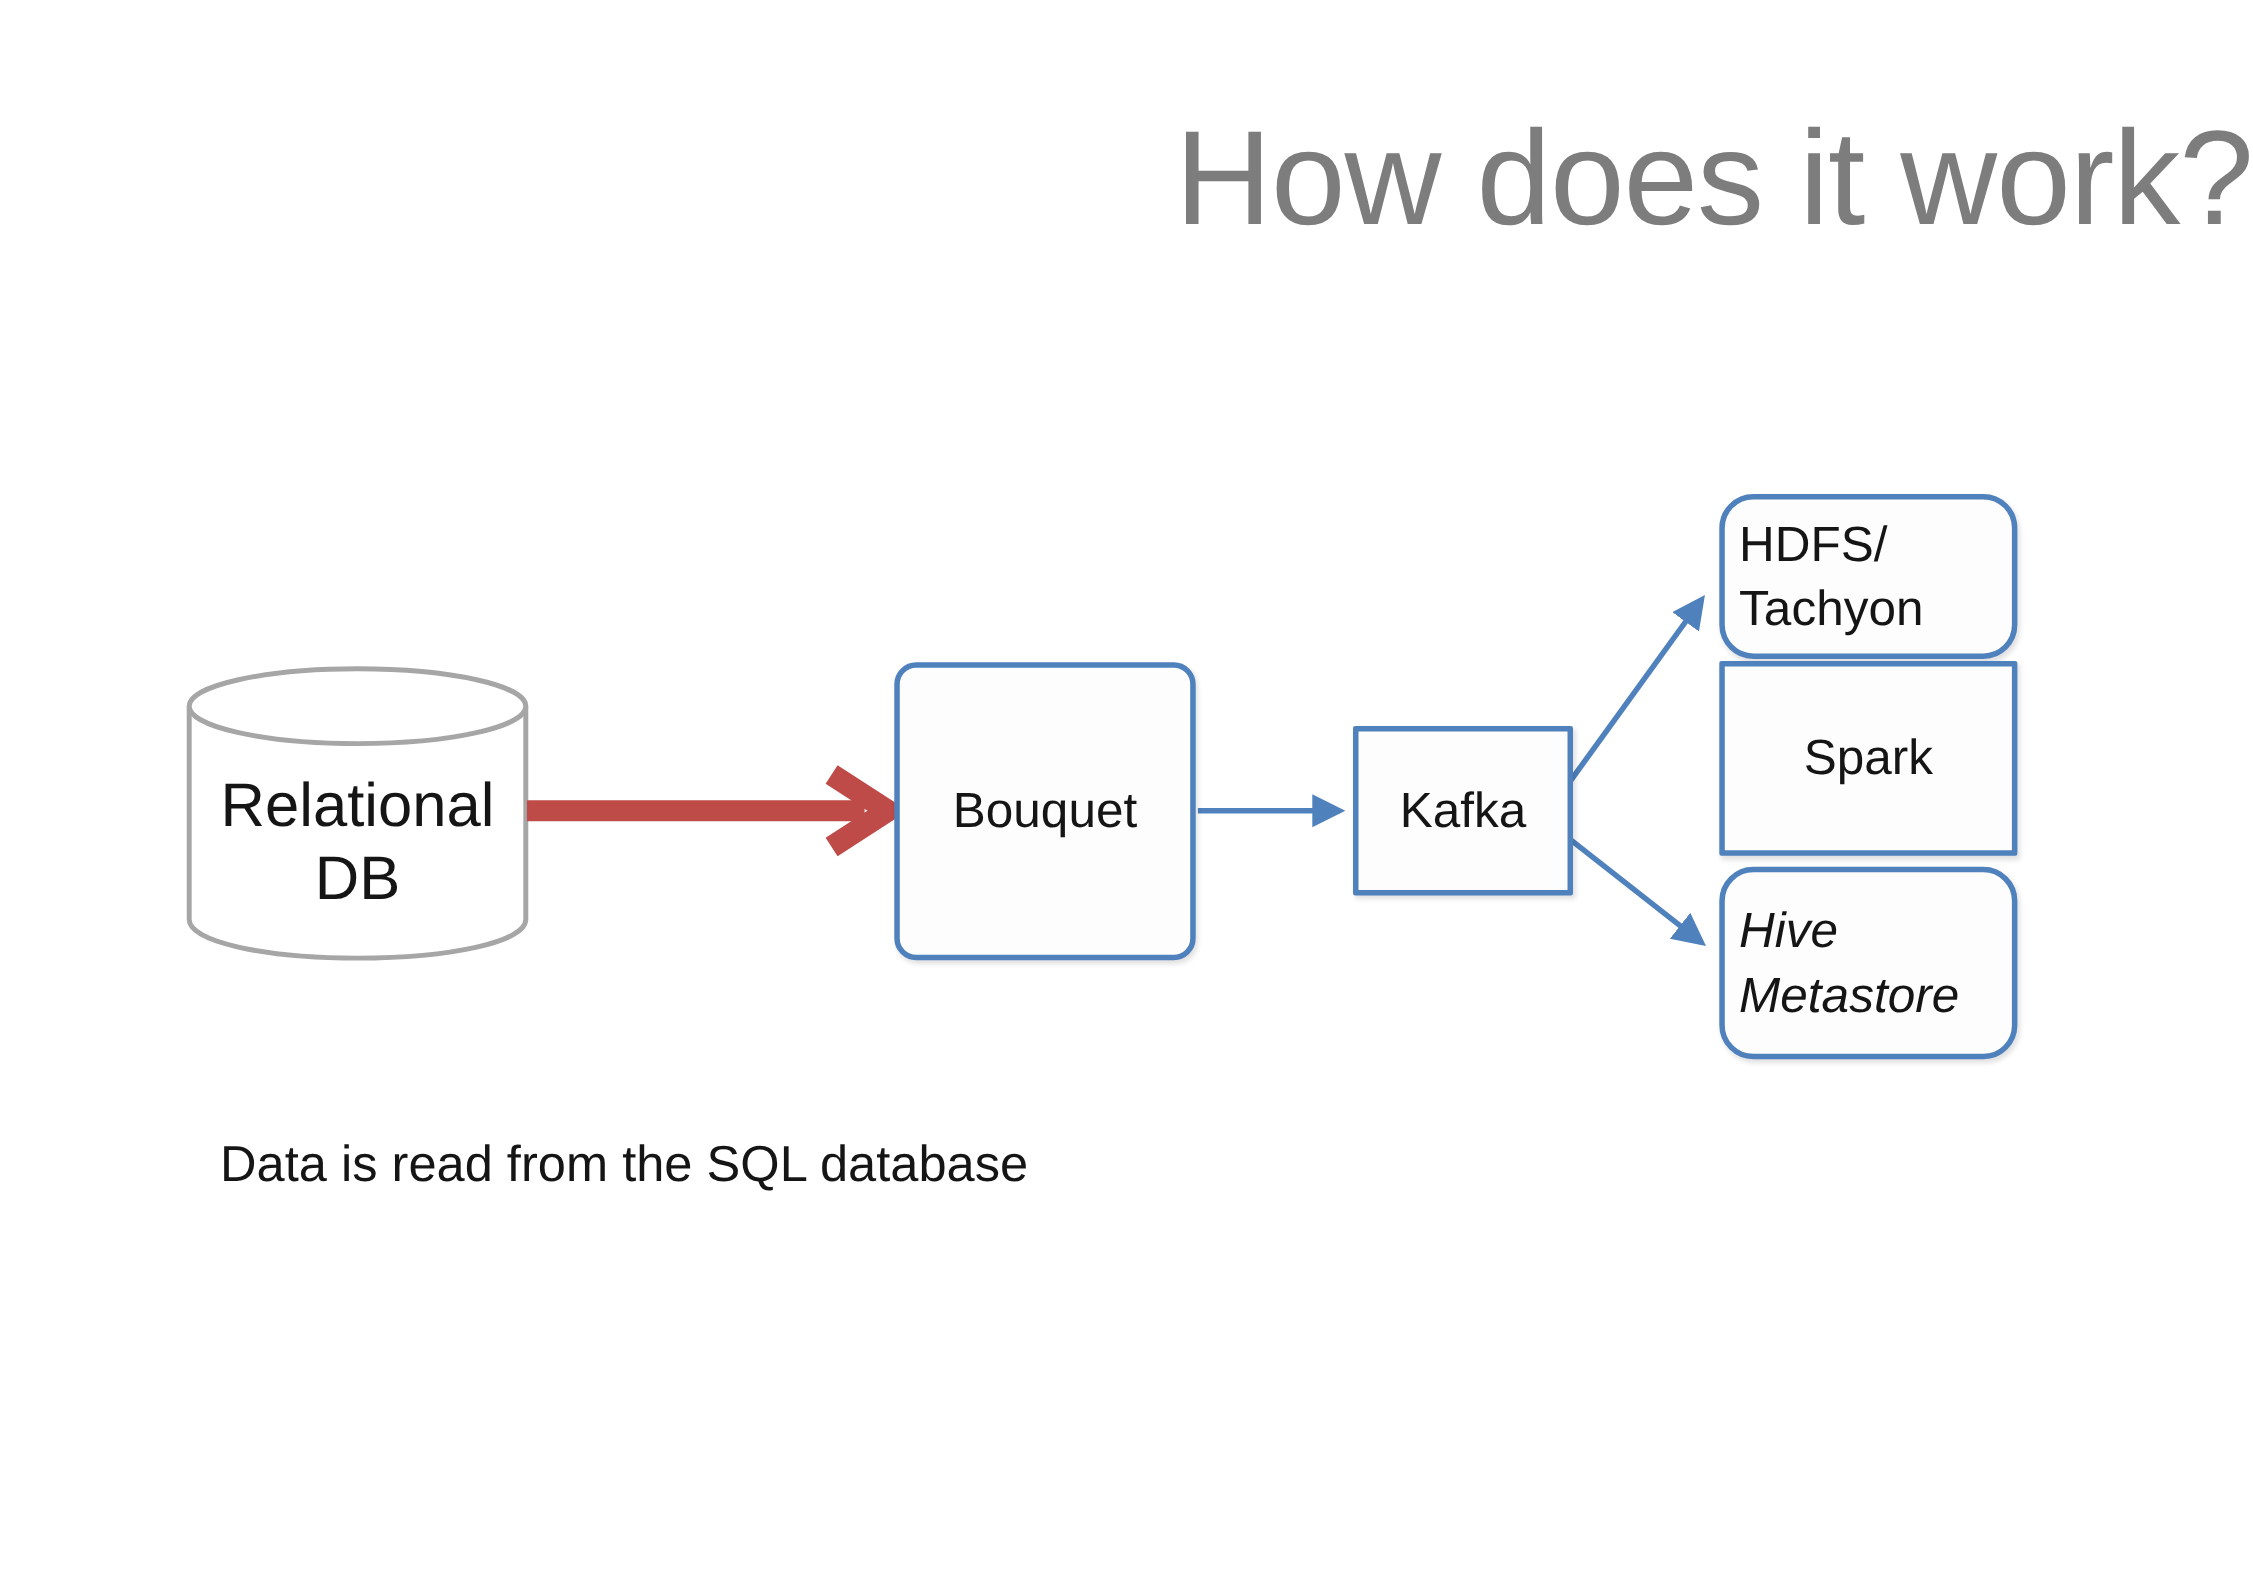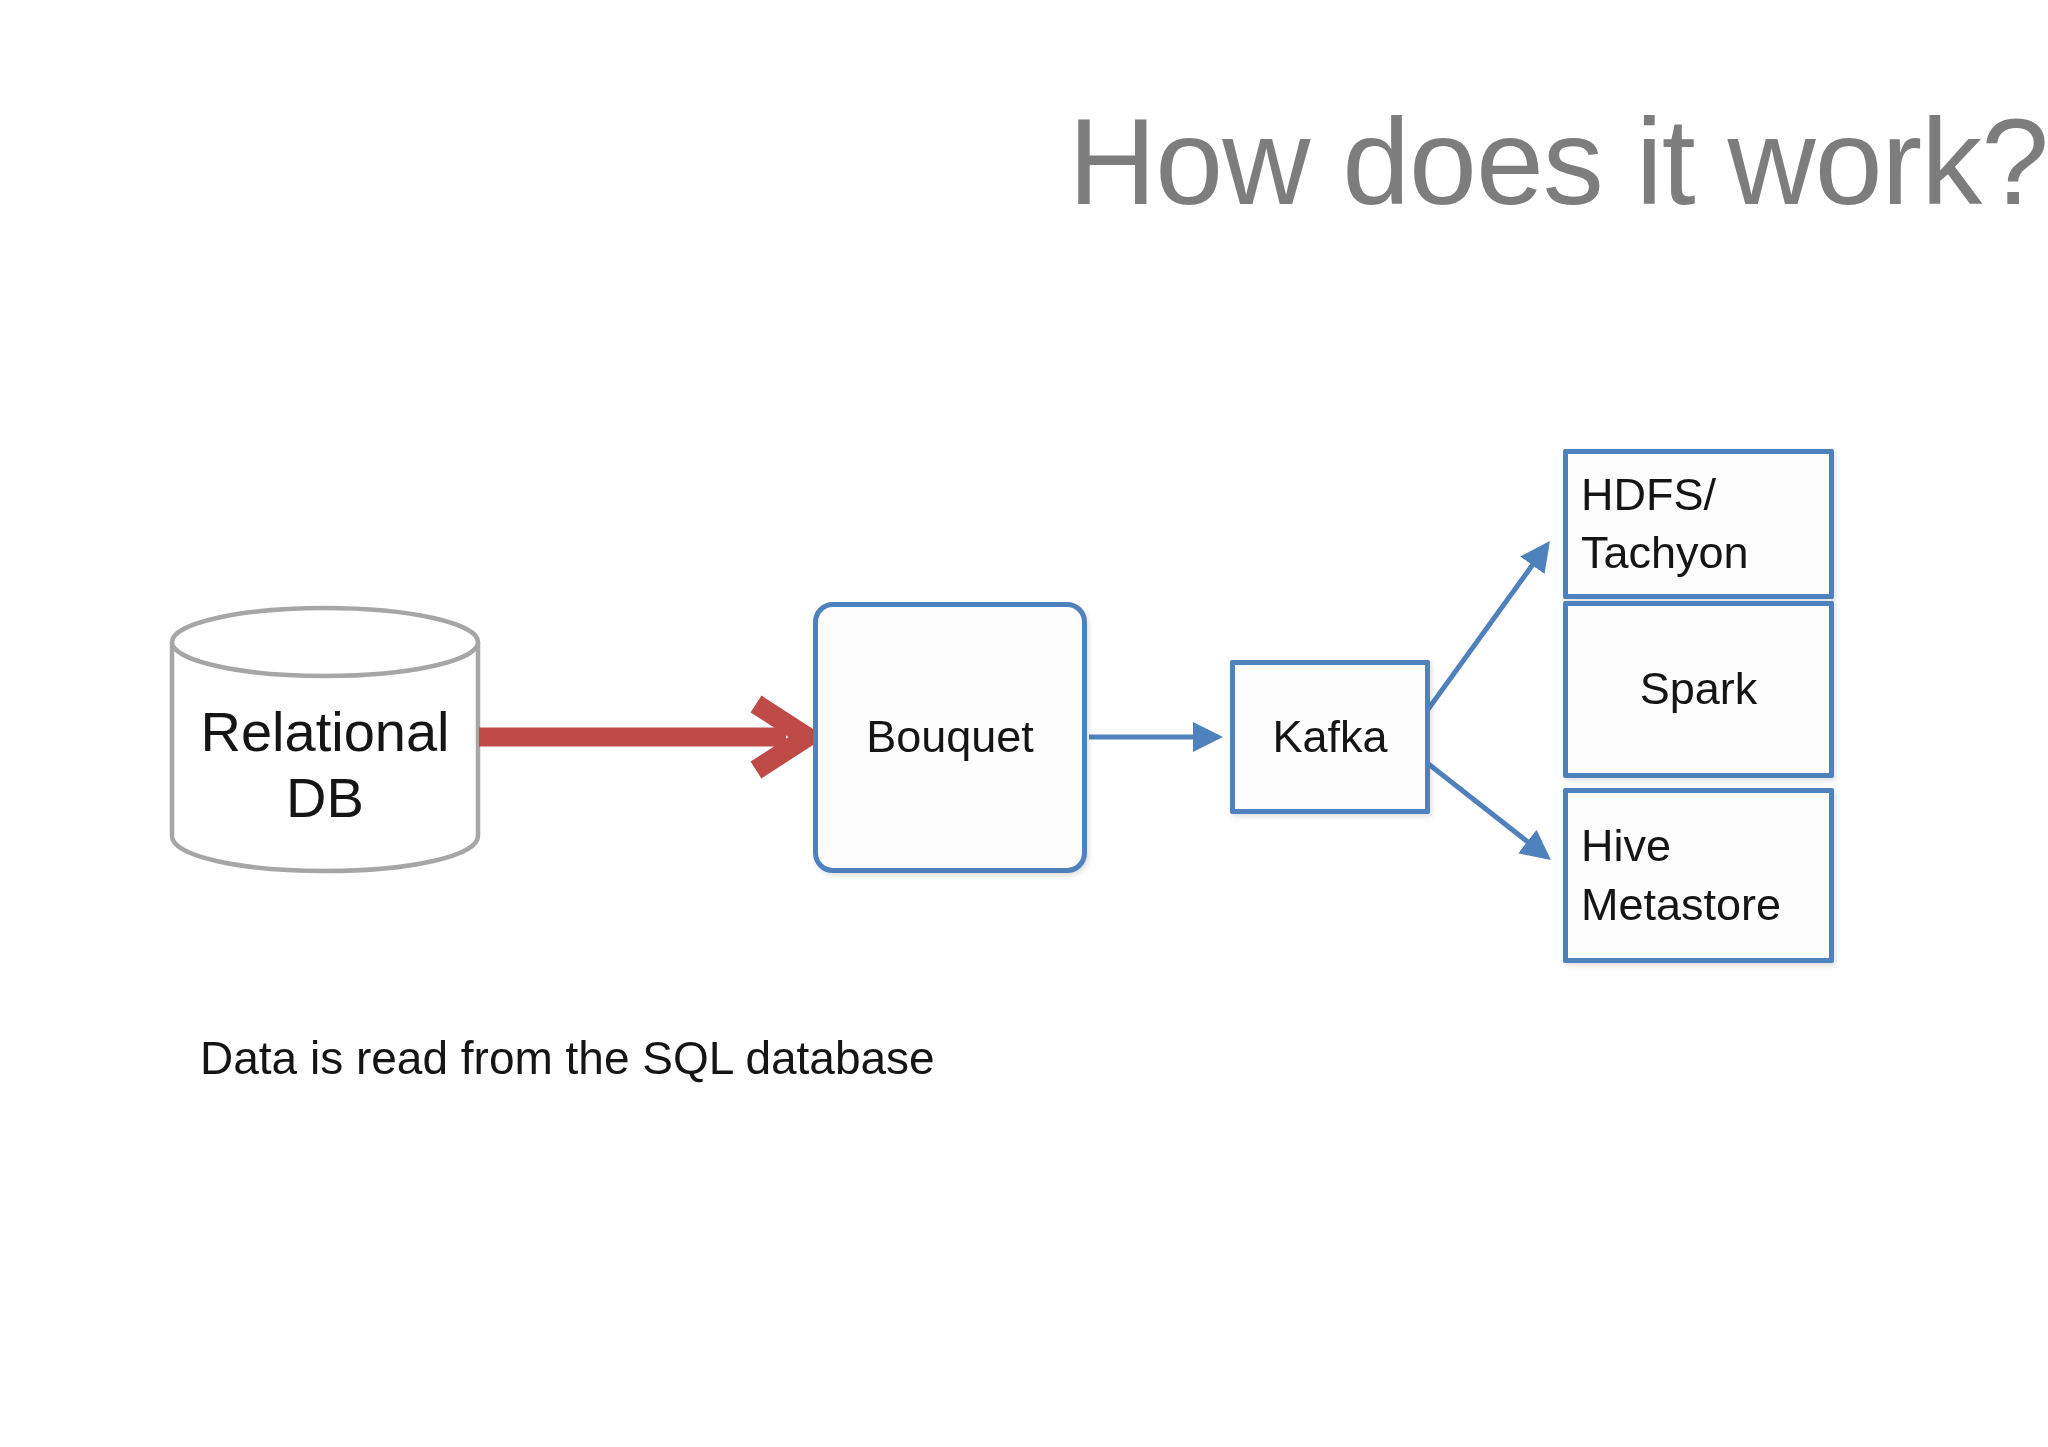--- a/index.html
+++ b/index.html
@@ -47,26 +47,26 @@
     border-radius:2px;
     box-shadow:2px 3px 5px rgba(0,0,0,0.12);
     display:flex;
     flex-direction:column;
     justify-content:center;
     color:var(--text-black);
     font-size:45px;
     line-height:1.3;
   }
   .box.center{align-items:center;text-align:center;}
-  .box.left{align-items:flex-start;padding-left:13px;text-align:left;}
+  .box.left{align-items:flex-start;padding-left:13px;text-align:left;border-radius:31px;}
   .box-bouquet{left:813px;top:602px;width:274px;height:271px;border-radius:20px;}
   .box-kafka{left:1230px;top:660px;width:200px;height:154px;}
   .box-hdfs{left:1563px;top:449px;width:271px;height:150px;}
   .box-spark{left:1563px;top:601px;width:271px;height:177px;}
-  .box-hive{left:1563px;top:788px;width:271px;height:175px;}
+  .box-hive{left:1563px;top:788px;width:271px;height:175px;font-style:italic;}
   .caption{
     position:absolute;
     left:200px;top:1031px;
     font-size:46px;
     color:var(--text-black);
     white-space:nowrap;
   }
   .stroke-gray{stroke:var(--cylinder-gray);}
   .stroke-blue{stroke:var(--box-blue);}
   .stroke-red{stroke:var(--arrow-red);}

